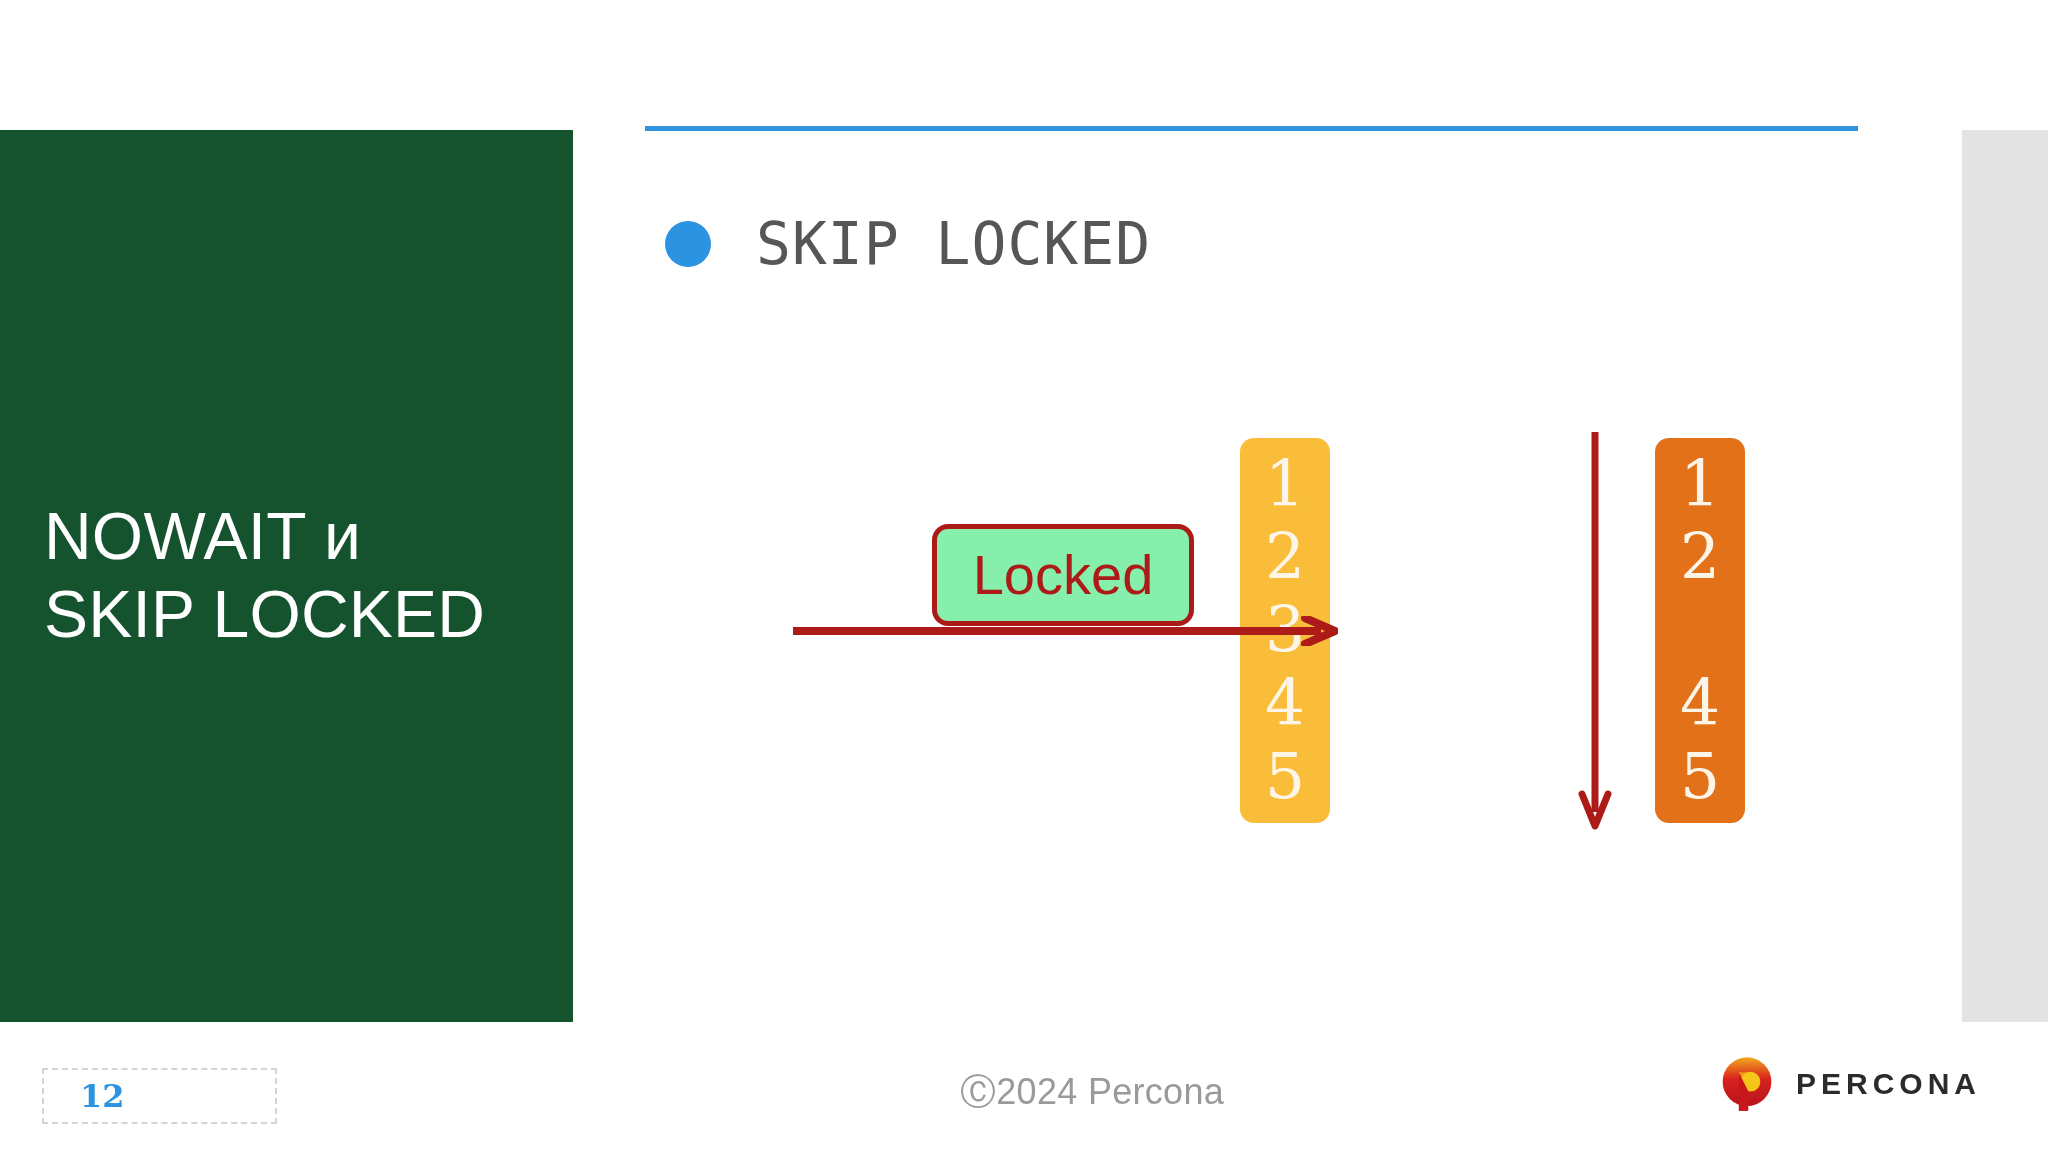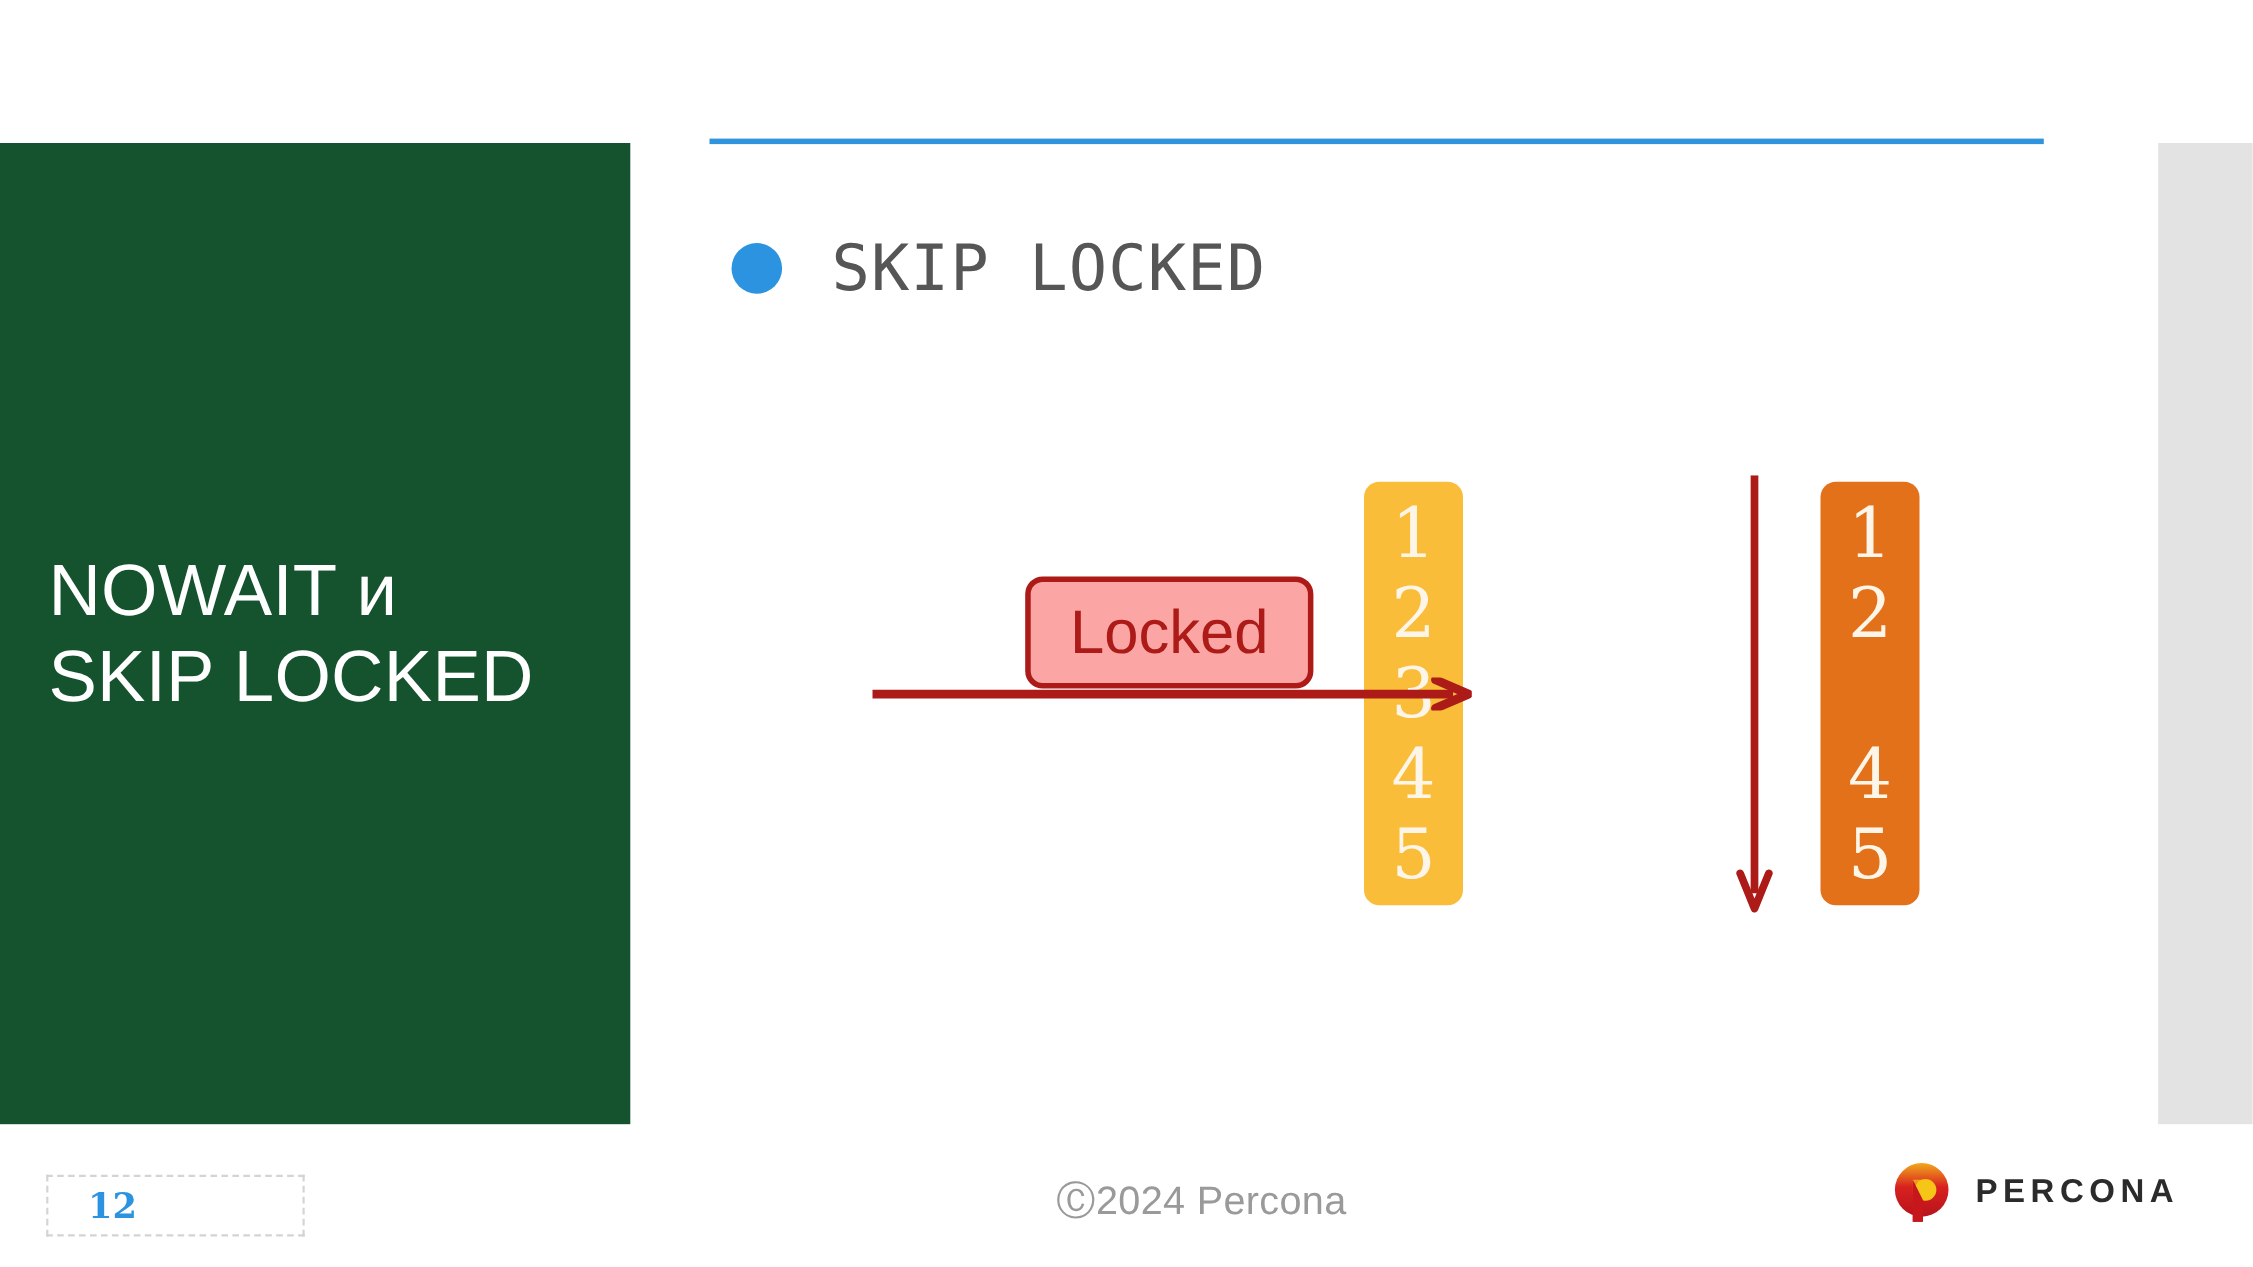--- a/index.html
+++ b/index.html
@@ -145,21 +145,21 @@
 
   
   .locked-box {
     position: absolute;
     left: 932px;
     top: 524px;
     width: 262px;
     height: 102px;
     border: 5px solid #ac1b17;
     border-radius: 16px;
-    background: #fca5a5;
+    background: #86efac;
     display: flex;
     align-items: center;
     justify-content: center;
     box-sizing: border-box;
   }
   .locked-label {
     color: #ac1b17;
     font-size: 56px;
     font-family: "Liberation Sans", sans-serif;
     line-height: 1;

